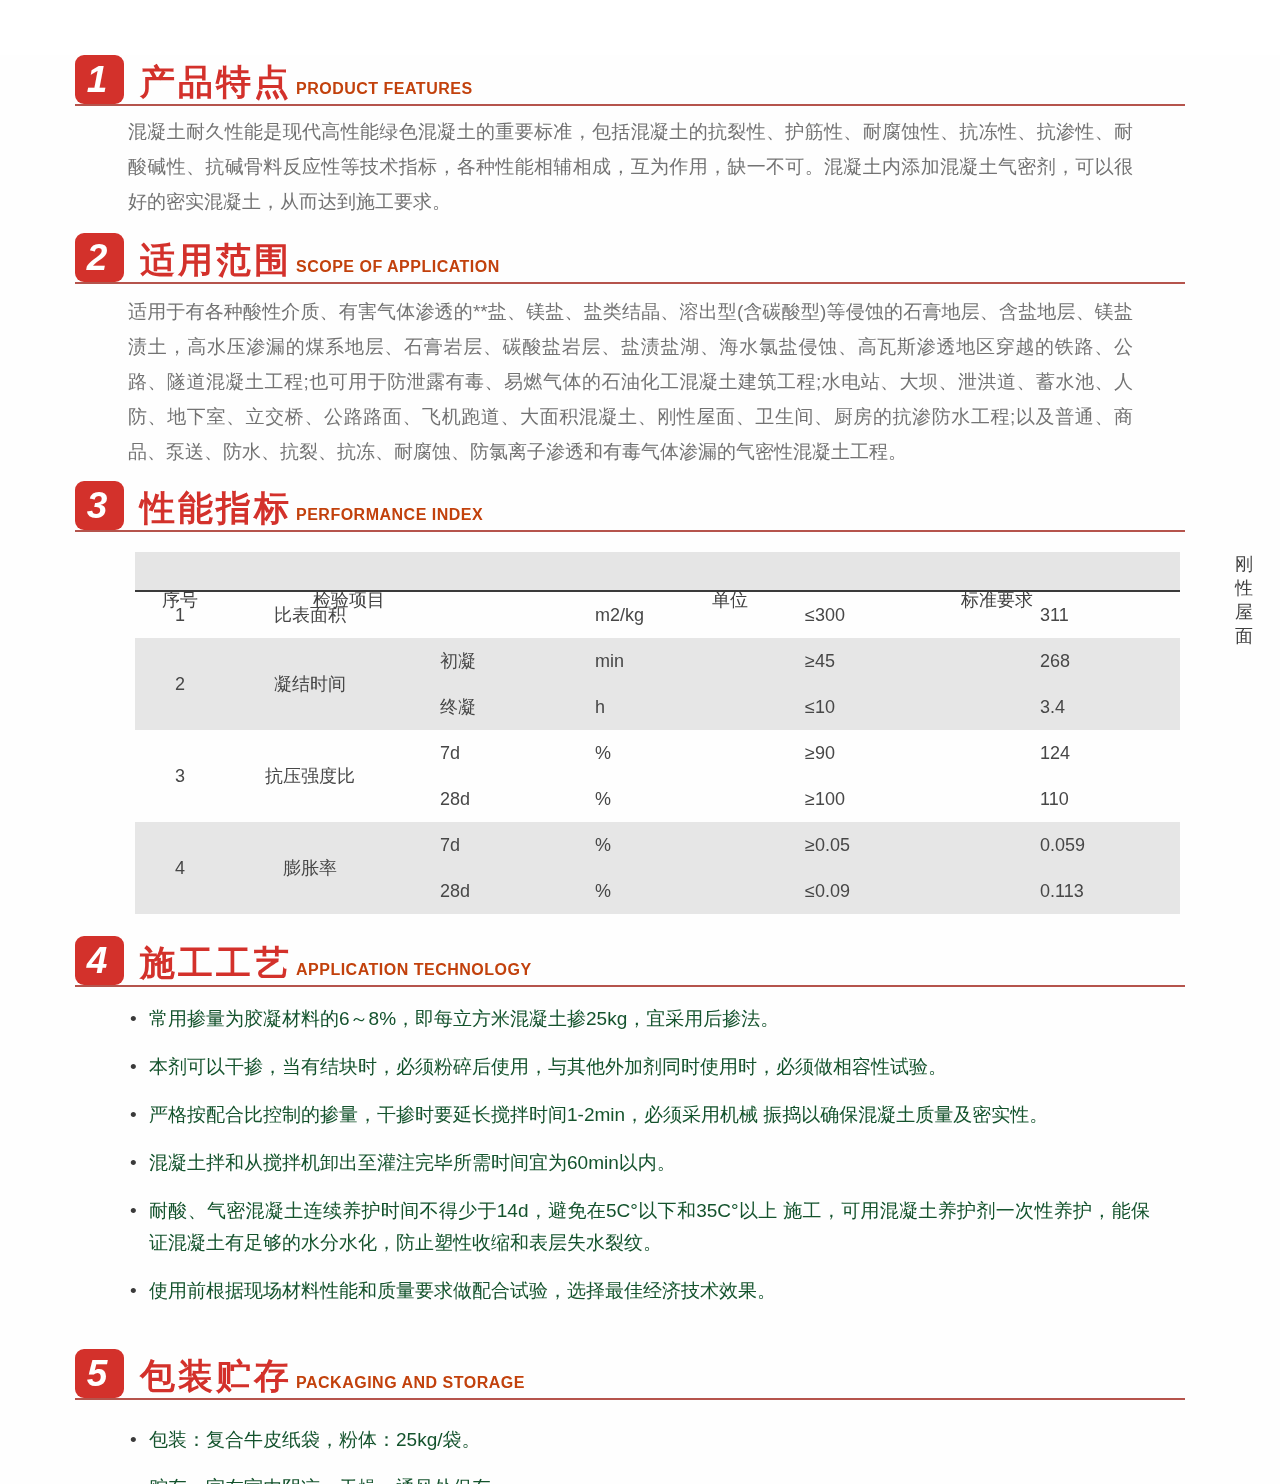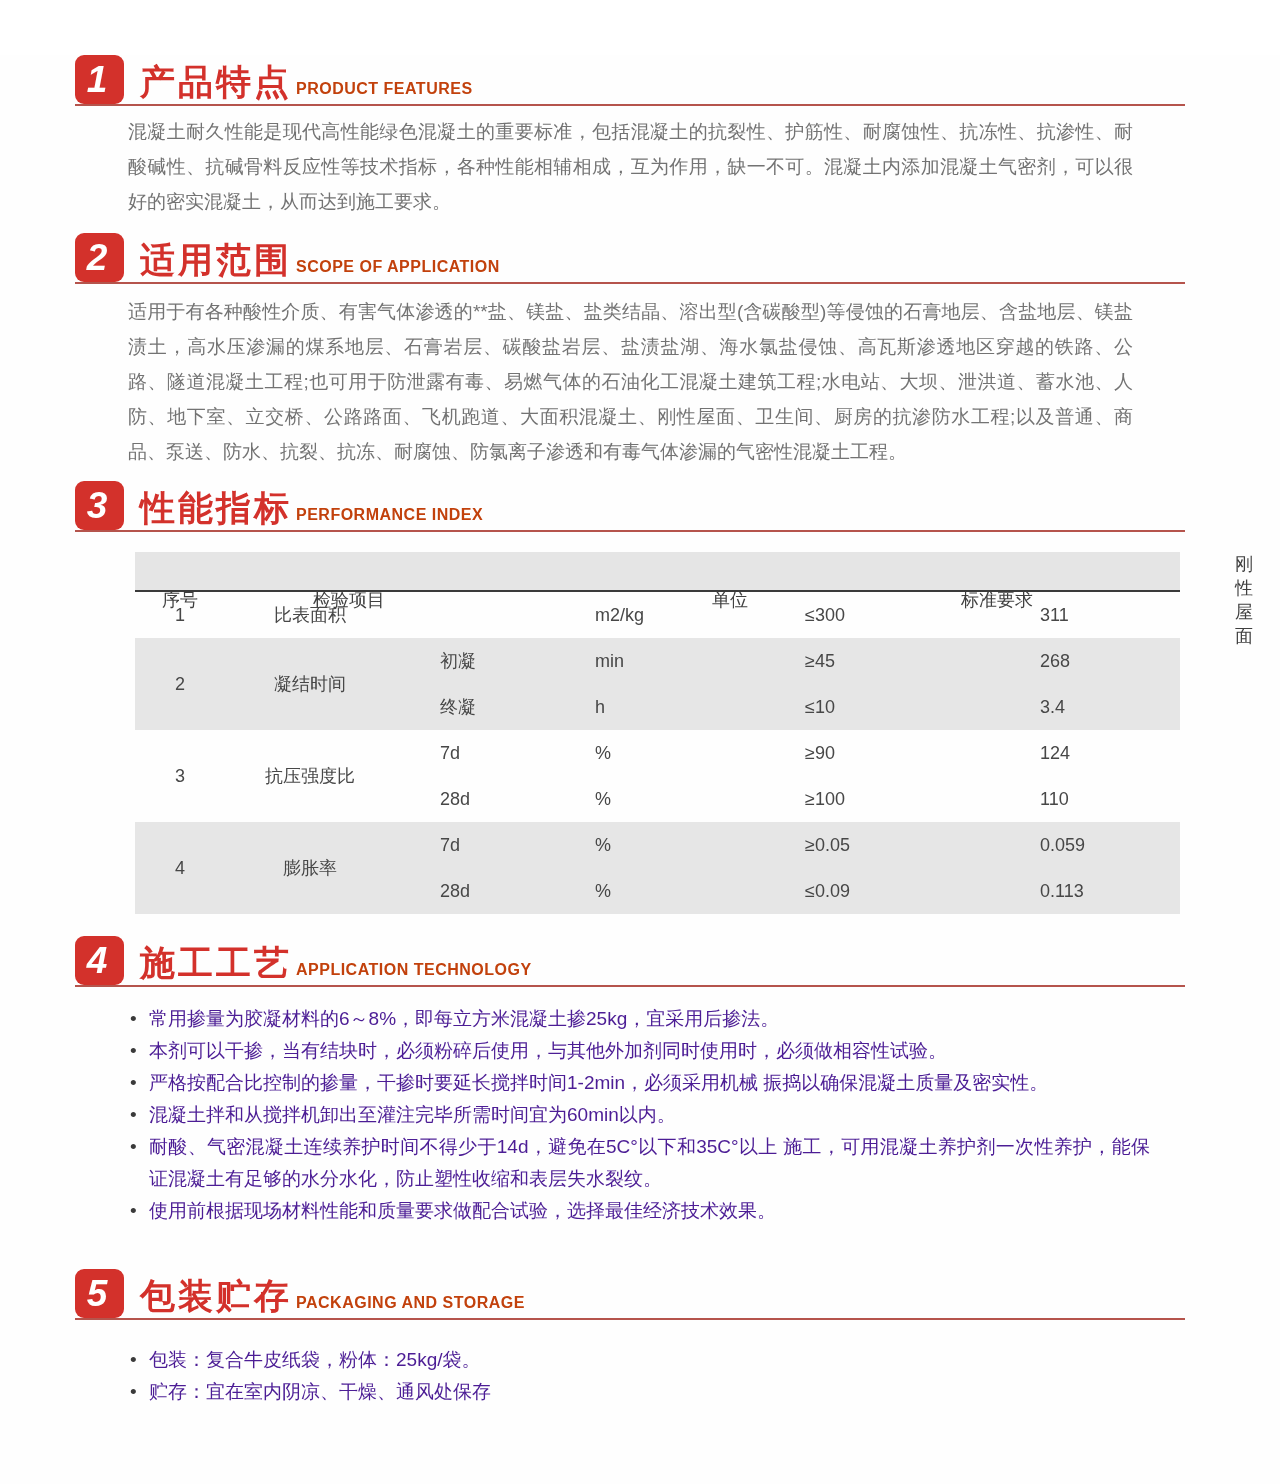--- a/index.html
+++ b/index.html
@@ -47,21 +47,22 @@
   .m-sec4 { margin-top:22px; }
   .m-bul4 { margin-top:16px; }
   .m-sec5 { margin-top:42px; }
   .m-bul5 { margin-top:24px; }
 
   
   .bullets { margin-left:130px; width:1020px; list-style:none; }
   .bullets li {
     position:relative; padding-left:19px;
     font-size:19px; line-height:32px; text-align:justify;
-    color:#4c1d95;
+    color:#14532d;
+    margin-top:16px;
   }
   .bullets li::before {
     content:"\2022";
     position:absolute; left:0; top:0;
     color:#3a3a3a; font-size:19px;
   }
 
   
   .ptable { margin-left:135px; width:1045px; font-size:18px; color:#474747; }
   .thead {

